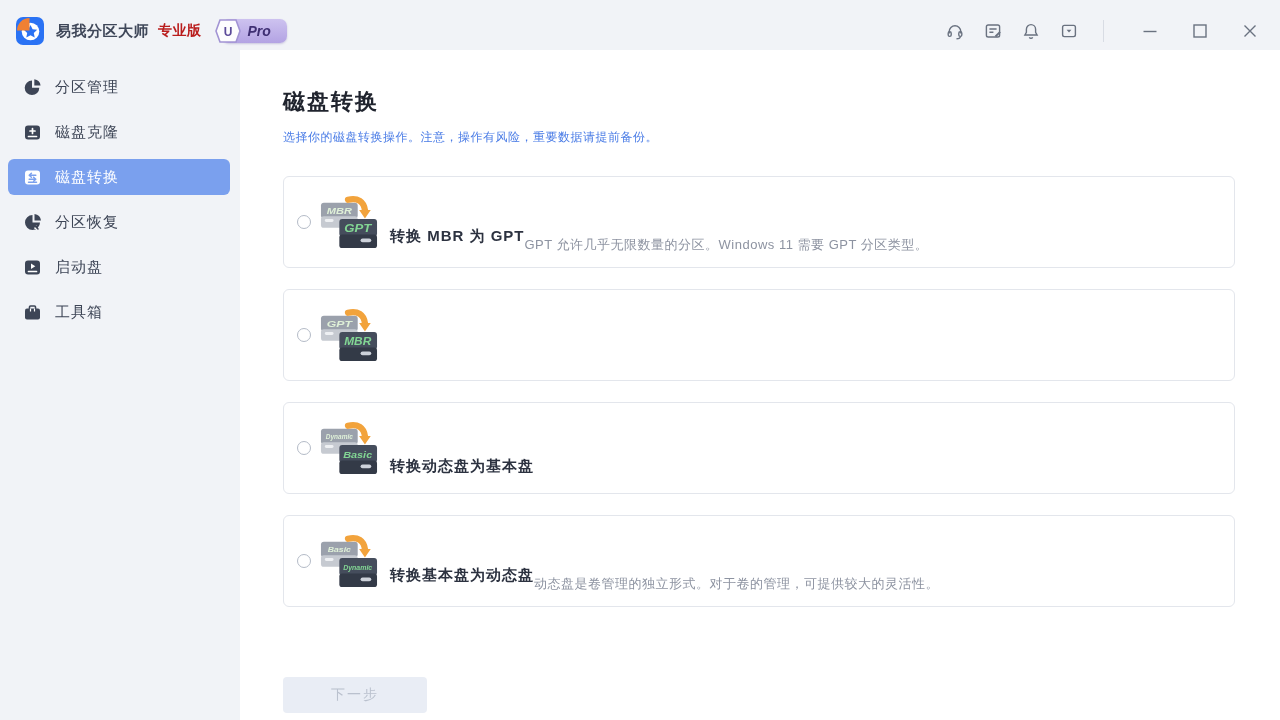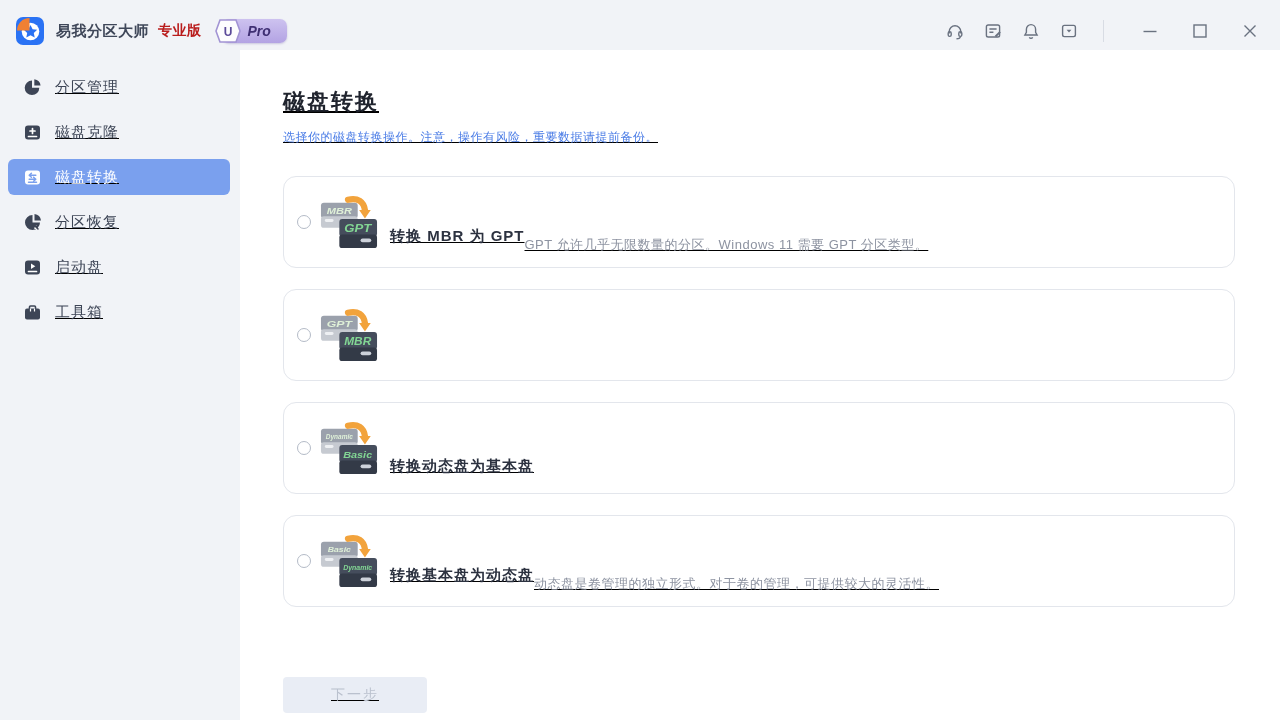--- a/index.html
+++ b/index.html
@@ -37,38 +37,38 @@
     box-shadow:0 1px 2px rgba(90,70,150,.25);
   }
   .pro-badge .badge-label{font-size:14px;font-weight:bold;font-style:italic;color:#3f2f73;}
   .u-emblem{position:relative;z-index:2;display:block;}
   .titlebar-actions{margin-left:auto;display:flex;align-items:center;gap:14px;}
   .icon-btn{width:24px;height:24px;display:flex;align-items:center;justify-content:center;color:var(--chrome-icon);cursor:pointer;background:none;border:none;padding:0;}
   .tb-divider{width:1px;height:22px;background:#d8dce4;margin:0 8px;}
   .win-btn{width:24px;height:24px;display:flex;align-items:center;justify-content:center;color:var(--chrome-icon);cursor:pointer;background:none;border:none;padding:0;margin-left:12px;}
 
   
-  .app-body{flex:1;display:flex;min-height:0;text-decoration:underline;}
+  .app-body{flex:1;display:flex;min-height:0;}
   .sidebar{width:240px;flex:0 0 240px;padding-top:19px;}
   .nav-item{
     height:36px;margin:0 10px 9px 8px;display:flex;align-items:center;
     border-radius:6px;padding-left:14px;gap:13px;cursor:pointer;
     color:var(--nav-text);font-size:15px;letter-spacing:1px;
   }
   .nav-item .nav-icon{display:flex;align-items:center;justify-content:center;width:20px;height:20px;}
   .nav-item.active{background:var(--accent);color:#fff;}
 
   .content{flex:1;background:#fff;padding:0 45px 0 43px;display:flex;flex-direction:column;}
   .page-title{margin:37px 0 0;font-size:22px;font-weight:bold;color:#20242e;letter-spacing:2px;}
   .page-subtitle{margin:12px 0 0;font-size:12px;color:var(--subtitle-blue);letter-spacing:.5px;}
 
   .cards{margin-top:30px;}
   .card{
     display:flex;align-items:center;height:92px;background:#fff;
-    border:1px solid var(--card-border);border-radius:13px;
+    border:1px solid var(--card-border);border-radius:6px;
     margin-bottom:21px;padding:0 16px 0 13px;cursor:pointer;
   }
   .radio{
     width:14px;height:14px;border:1px solid #b4bbc7;border-radius:50%;
     background:#fff;flex:0 0 14px;margin-right:9px;
   }
   .disk-icon{width:58px;height:58px;flex:0 0 58px;margin:0 12px 0 0;}
   .card-text{display:flex;flex-direction:row;margin-top:36px;}
   .card-title{font-size:15px;font-weight:bold;color:#2c3240;letter-spacing:1px;}
   .card-desc{font-size:13px;color:var(--desc-gray);margin-top:9px;letter-spacing:.5px;}

